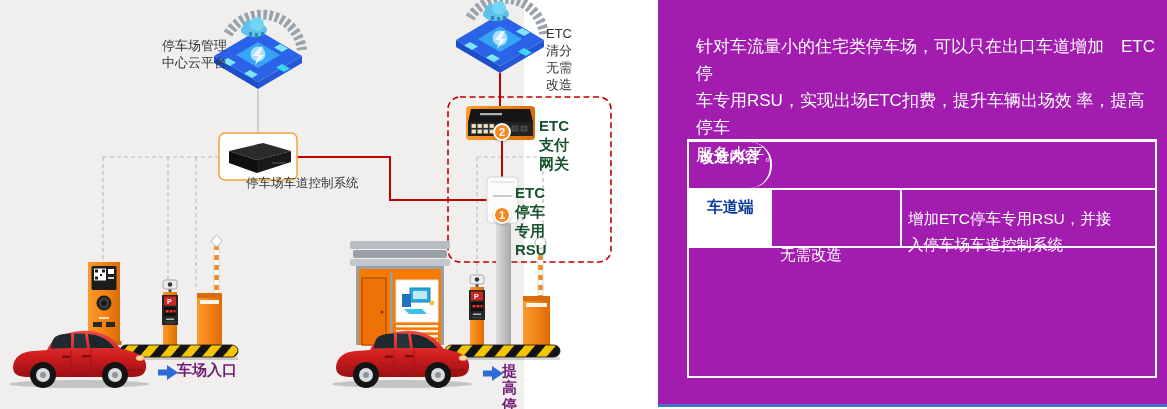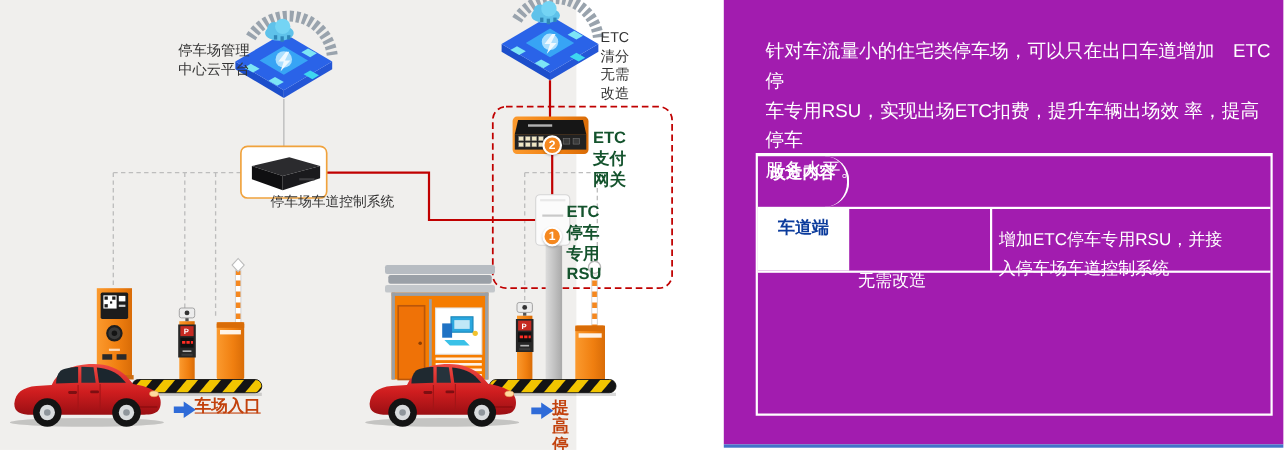--- a/index.html
+++ b/index.html
@@ -8,21 +8,21 @@
   
   .diagram{position:absolute;left:0;top:0;width:524px;height:409px;background:#f0efed;}
   .diagram svg{position:absolute;left:0;top:0;}
   .dlabel{position:absolute;color:#333;font-size:13px;line-height:17px;white-space:pre-line;}
   .dlabel.bold{font-weight:bold;color:#14532d;font-size:15px;line-height:19px;}
   .lbl-cloud{left:162px;top:37px;}
   .lbl-clear{left:546px;top:25px;}
   .lbl-gateway{left:539px;top:116px;}
   .lbl-rsu{left:503px;top:183px;margin-left:12px;}
   .lbl-lanectl{left:210px;top:175px;font-size:12.5px;margin-left:36px;}
-  .lbl-gate{font-size:15px;font-weight:600;color:#c2410c;text-decoration:underline;}
+  .lbl-gate{font-size:15px;font-weight:600;color:#701a75;}
   .lbl-entrance{left:177px;top:361px;}
   .lbl-exit{left:502px;top:362px;}
   .badge{position:absolute;width:18px;height:18px;box-sizing:border-box;border-radius:50%;
          background:#f5881f;border:2px solid #fff;color:#fff;font-size:11px;font-weight:bold;
          display:flex;align-items:center;justify-content:center;box-shadow:0 1px 2px rgba(0,0,0,.25);}
   .badge-gw{left:493px;top:123px;}
   .badge-rsu{left:493px;top:206px;}
   
   .panel{position:absolute;left:658px;top:0;width:509px;height:404px;background:#a21caf;color:#fff;}
   .strip{position:absolute;left:658px;top:404px;width:509px;height:3px;background:#4273c9;}

